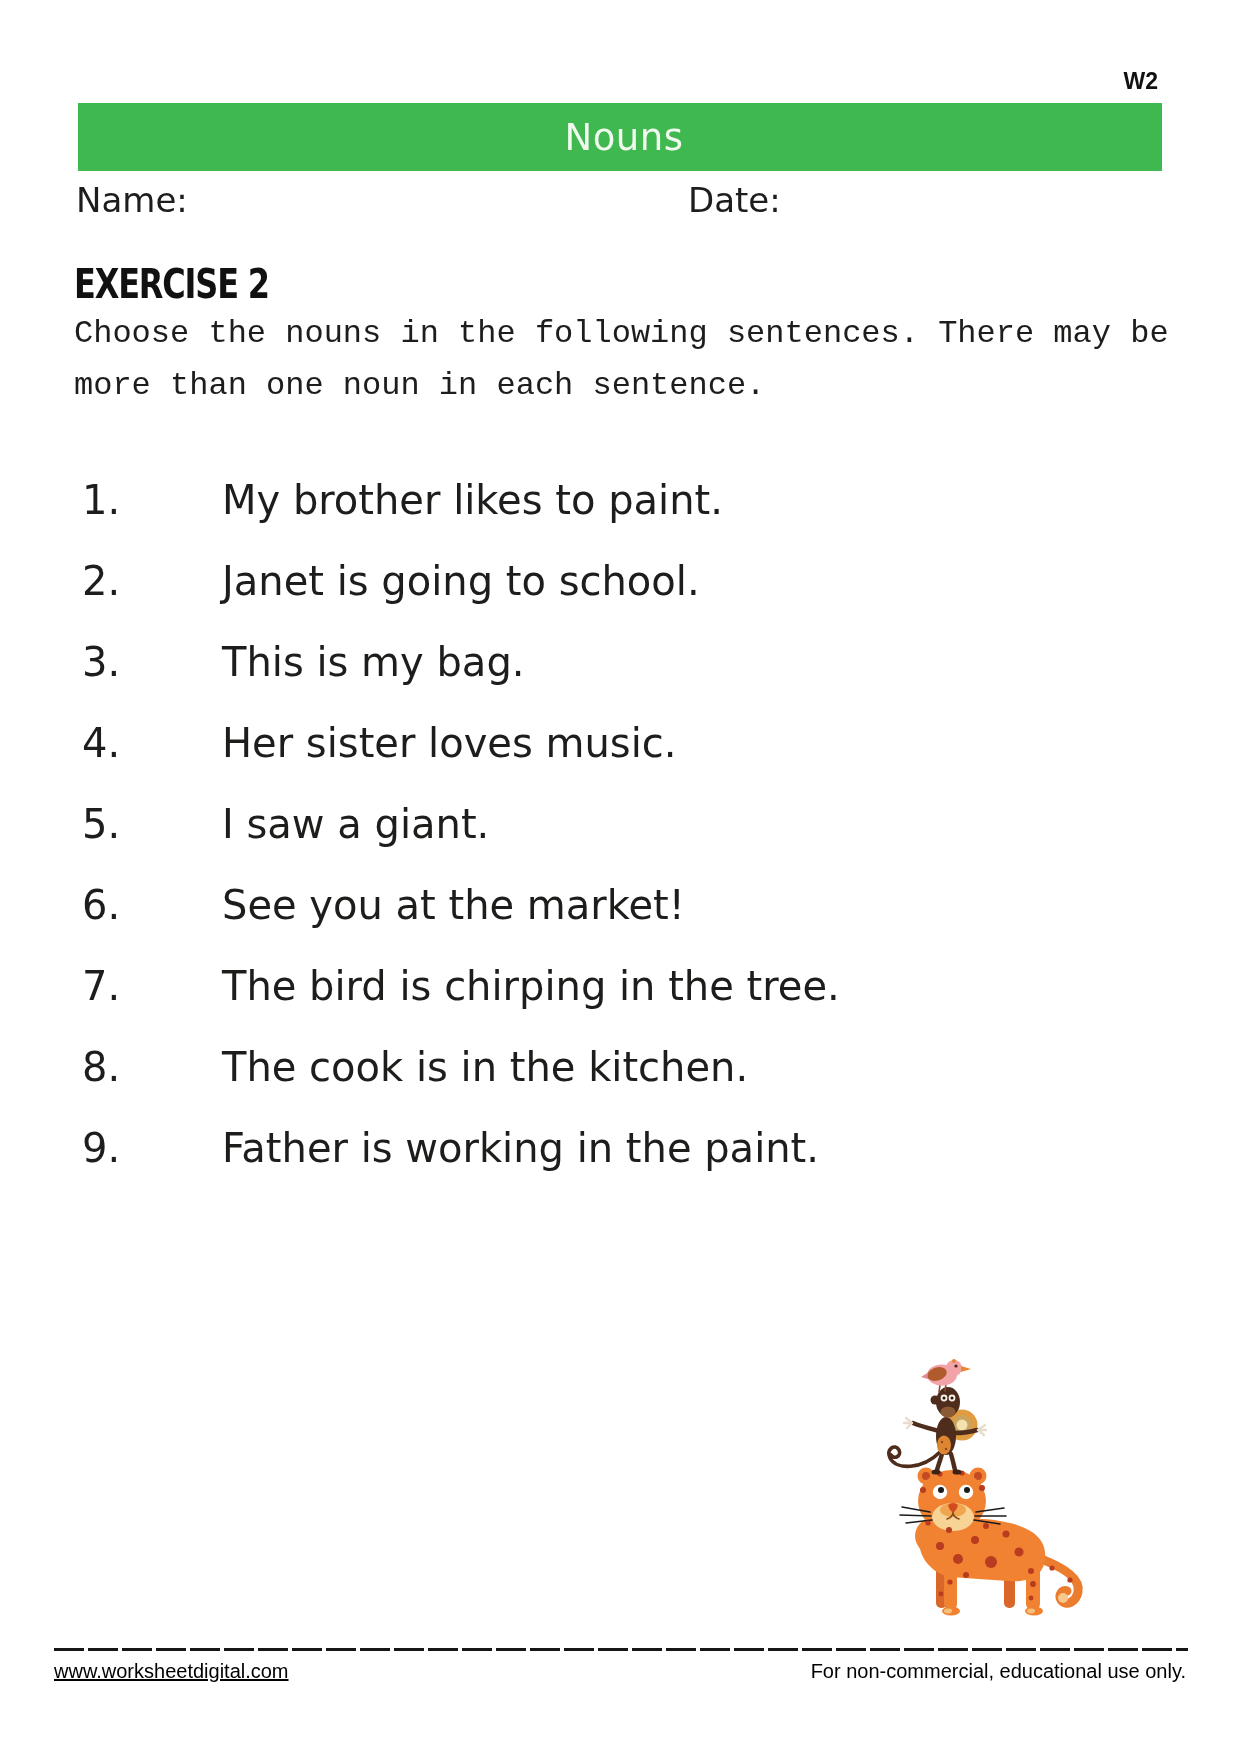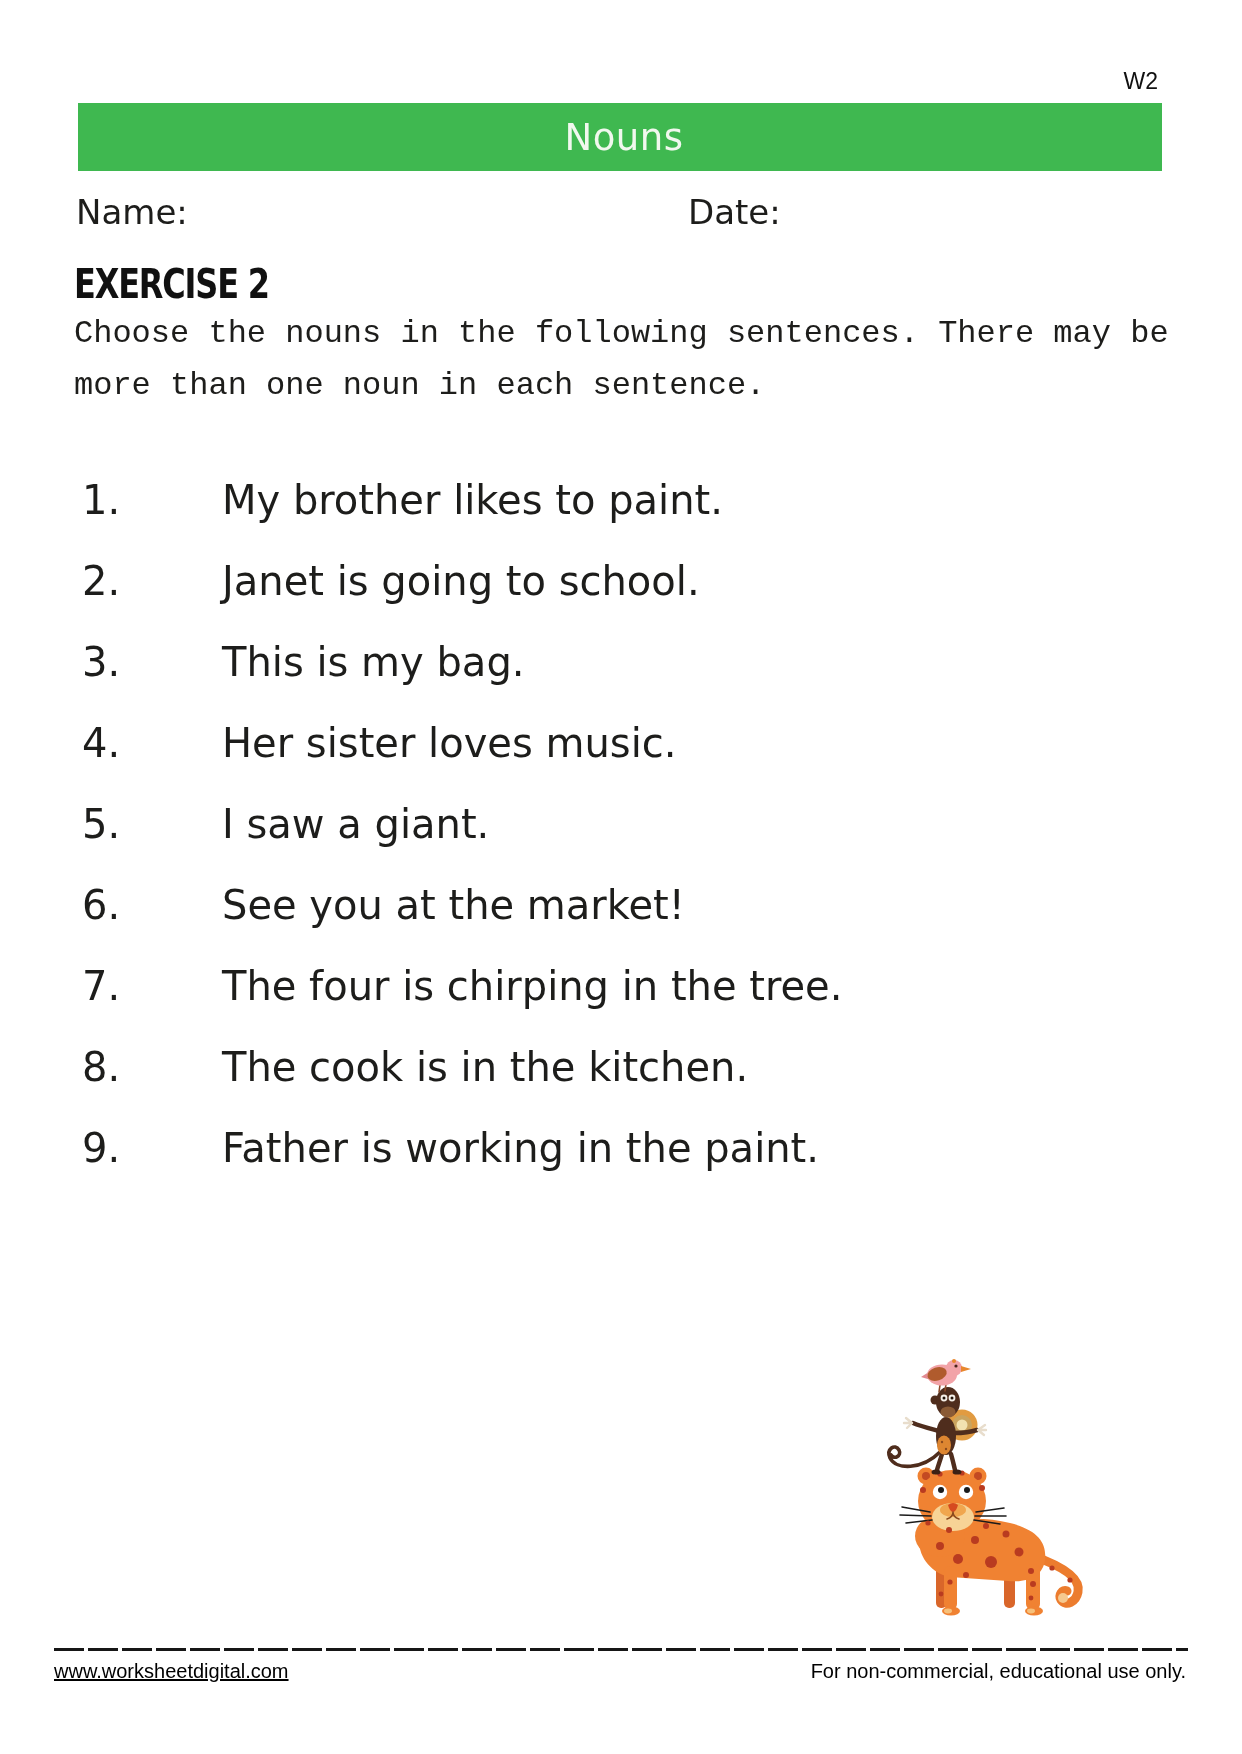--- a/index.html
+++ b/index.html
@@ -7,32 +7,32 @@
     position:relative;
     width:1242px;height:1754px;
     background:#ffffff;
     font-family:"DejaVu Sans", sans-serif;
     color:#1d1d1b;
     overflow:hidden;
   }
   .w2-label{
     position:absolute;top:68px;right:84px;
     font-family:"Liberation Sans", sans-serif;
-    font-weight:normal;font-size:23px;color:#111;
+    font-weight:bold;font-size:23px;color:#111;
   }
   .title-bar{
     position:absolute;left:78px;top:103px;
     width:1084px;height:68px;
     background:#3fb850;
     display:flex;align-items:center;justify-content:center;
   }
   .title-bar .title-text{
     color:#f1f8ee;font-size:37px;letter-spacing:0.5px;margin-left:8px;
   }
-  .meta-label{position:absolute;top:192px;font-size:34px;}
+  .meta-label{position:absolute;top:180px;font-size:34px;}
   .name-label{left:76px;}
   .date-label{left:688px;}
   .exercise-heading{
     position:absolute;left:74px;top:260px;
     font-size:41px;font-weight:700;letter-spacing:-1.5px;
     transform:scaleX(0.78);transform-origin:left center;
     color:#111;white-space:nowrap;
   }
   .instructions{
     position:absolute;left:74px;top:308px;
@@ -106,21 +106,21 @@
     <div class="q-row">
       <span class="q-num">5.</span>
       <span class="q-text">I saw a giant.</span>
     </div>
     <div class="q-row">
       <span class="q-num">6.</span>
       <span class="q-text">See you at the market!</span>
     </div>
     <div class="q-row">
       <span class="q-num">7.</span>
-      <span class="q-text">The four is chirping in the tree.</span>
+      <span class="q-text">The bird is chirping in the tree.</span>
     </div>
     <div class="q-row">
       <span class="q-num">8.</span>
       <span class="q-text">The cook is in the kitchen.</span>
     </div>
     <div class="q-row">
       <span class="q-num">9.</span>
       <span class="q-text">Father is working in the paint.</span>
     </div>
   </div>

